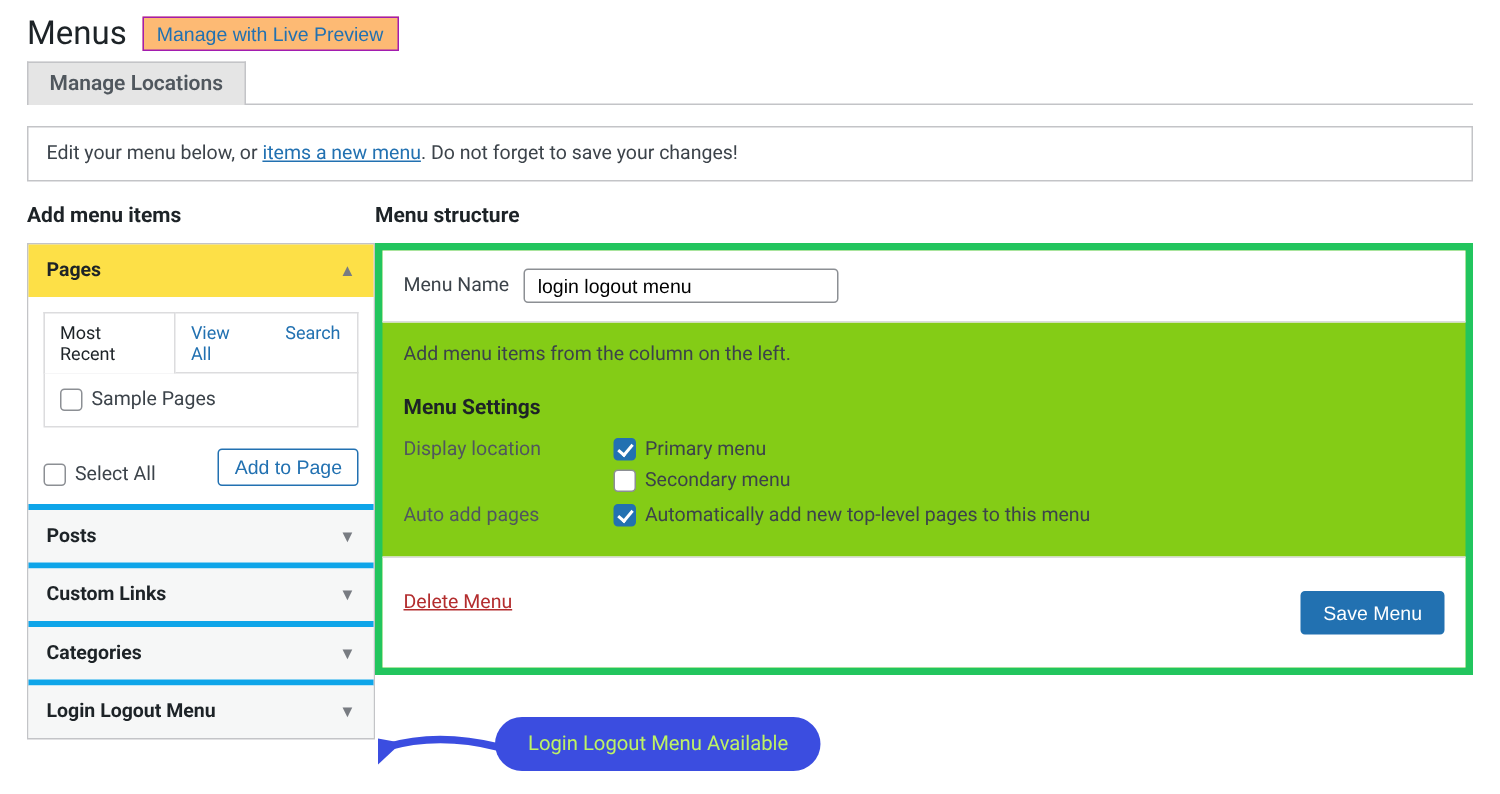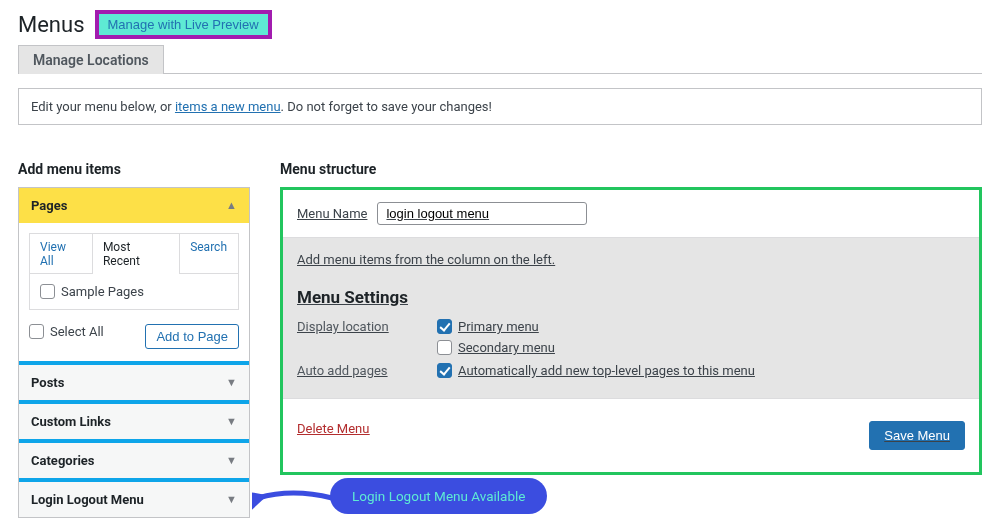--- a/index.html
+++ b/index.html
@@ -10,37 +10,37 @@
     background: #fff;
     padding: 10px 18px 30px 18px;
     width: 1000px;
   }
   a { color: #2271b1; text-decoration: underline; cursor: pointer; }
   
   .heading-row { display: flex; align-items: center; gap: 10px; margin-bottom: 6px; }
   .page-title { font-size: 22px; font-weight: 400; color: #1d2327; }
   .btn-outline {
     display: inline-block; padding: 3px 9px; font-size: 13px;
-    border: 4px solid #a21caf; color: #2271b1; background: #5eead4; cursor: pointer;
+    border: 1px solid #a21caf; color: #2271b1; background: #fdba74; cursor: pointer;
   }
   
   .nav-tabs { border-bottom: 1px solid #c3c4c7; margin-top: 4px; display: flex; }
   .nav-tab {
     padding: 6px 14px; font-size: 14px; font-weight: 600;
     background: #e5e5e5; border: 1px solid #c3c4c7; border-bottom: none;
     margin-right: 5px; margin-bottom: -1px; color: #50575e; cursor: pointer;
   }
   .nav-tab.active { background: #f0f0f1; border-bottom: 1px solid #f0f0f1; color: #1d2327; }
   
   .manage-notice {
     border: 1px solid #c3c4c7; background: #fff; padding: 10px 12px;
     margin-top: 14px; font-size: 13px; color: #3c434a;
   }
   
-  .columns { display: flex; gap: 30px; margin-top: 36px; align-items: flex-start; }
+  .columns { display: flex; gap: 0; margin-top: 15px; align-items: flex-start; }
   .col-left { width: 232px; flex: 0 0 232px; }
   .col-right { flex: 1; }
   .section-heading { font-size: 14px; font-weight: 700; color: #1d2327; margin-bottom: 10px; }
   
   .accordion { border: 1px solid #c3c4c7; }
   .acc-item + .acc-item { border-top: 4px solid #0ea5e9; }
   .acc-header {
     display: flex; justify-content: space-between; align-items: center;
     padding: 10px 12px; font-size: 13px; font-weight: 700;
     background: #f6f7f7; color: #1d2327; cursor: pointer;
@@ -61,56 +61,56 @@
   input[type=checkbox] {
     width: 15px; height: 15px; border: 1px solid #8c8f94; border-radius: 3px;
     appearance: none; background: #fff; cursor: pointer; position: relative;
   }
   input[type=checkbox]:checked { background: #2271b1; border-color: #2271b1; }
   input[type=checkbox]:checked::after {
     content: ""; position: absolute; left: 4px; top: 1px;
     width: 4px; height: 8px; border: solid #fff; border-width: 0 2px 2px 0;
     transform: rotate(40deg);
   }
-  .add-controls { display: flex; justify-content: space-between; align-items: flex-start; margin-top: 14px; }
+  .add-controls { display: flex; justify-content: space-between; align-items: flex-end; margin-top: 14px; }
   .btn-secondary {
     padding: 4px 10px; font-size: 13px; border: 1px solid #2271b1; color: #2271b1;
     background: #fff; border-radius: 3px; cursor: pointer;
   }
   
-  .menu-panel { border: 3px solid #22c55e; background: #e5e5e5; text-decoration: underline; }
+  .menu-panel { border: 5px solid #22c55e; background: #84cc16; }
   .menu-name-row {
     display: flex; align-items: center; gap: 10px; padding: 12px 14px;
     border-bottom: 1px solid #dcdcde; background: #fff;
   }
   .menu-name-row label { font-size: 13px; color: #3c434a; }
   .menu-name-row input[type=text] {
     width: 210px; padding: 3px 8px; font-size: 13px;
     border: 1px solid #8c8f94; border-radius: 3px; background: #fff;
   }
   .menu-info { padding: 14px; font-size: 13px; color: #3c434a; }
   .menu-settings { padding: 6px 14px 16px 14px; }
-  .menu-settings h3 { font-size: 17px; font-weight: 700; margin-bottom: 8px; color: #1d2327; }
+  .menu-settings h3 { font-size: 14px; font-weight: 700; margin-bottom: 8px; color: #1d2327; }
   .settings-row { display: flex; align-items: flex-start; padding: 4px 0; font-size: 13px; }
   .settings-row .label { width: 140px; color: #50575e; }
   .settings-row .opts { display: flex; flex-direction: column; gap: 6px; }
   .menu-footer {
     display: flex; justify-content: space-between; align-items: flex-start;
     padding: 22px 14px; border-top: 1px solid #dcdcde; background: #fff;
   }
   .delete-link { color: #b32d2e; text-decoration: underline; font-size: 13px; cursor: pointer; }
   .btn-primary {
     padding: 6px 14px; font-size: 13px; background: #2271b1; color: #fff;
     border: 1px solid #2271b1; border-radius: 3px; cursor: pointer;
   }
   
   .callout-wrap { position: absolute; left: 270px; top: 496px; height: 0; }
   .callout {
     position: absolute; left: 60px; top: -18px;
-    background: #3b4de0; color: #5eead4; font-size: 13.5px;
+    background: #3b4de0; color: #bef264; font-size: 13.5px;
     padding: 10px 22px; border-radius: 999px; white-space: nowrap;
   }
   .arrow-svg { position: absolute; left: -18px; top: -12px; }
 </style>
 </head>
 <body>
 
 <div class="heading-row">
   <h1 class="page-title">Menus</h1>
   <button class="btn-outline">Manage with Live Preview</button>
@@ -130,22 +130,22 @@
     <div class="section-heading">Add menu items</div>
     <div class="accordion">
 
       <div class="acc-item">
         <div class="acc-header open">
           <span>Pages</span>
           <span class="acc-arrow">▲</span>
         </div>
         <div class="acc-body">
           <div class="pill-tabs">
+            <div class="pill-tab active">Most Recent</div>
             <div class="pill-tab">View All</div>
-            <div class="pill-tab active">Most Recent</div>
             <div class="pill-tab">Search</div>
           </div>
           <div class="pill-body">
             <label class="chk-row">
               <input type="checkbox" style="">
               <span>Sample Pages</span>
             </label>
           </div>
           <div class="add-controls">
             <label class="chk-row">

